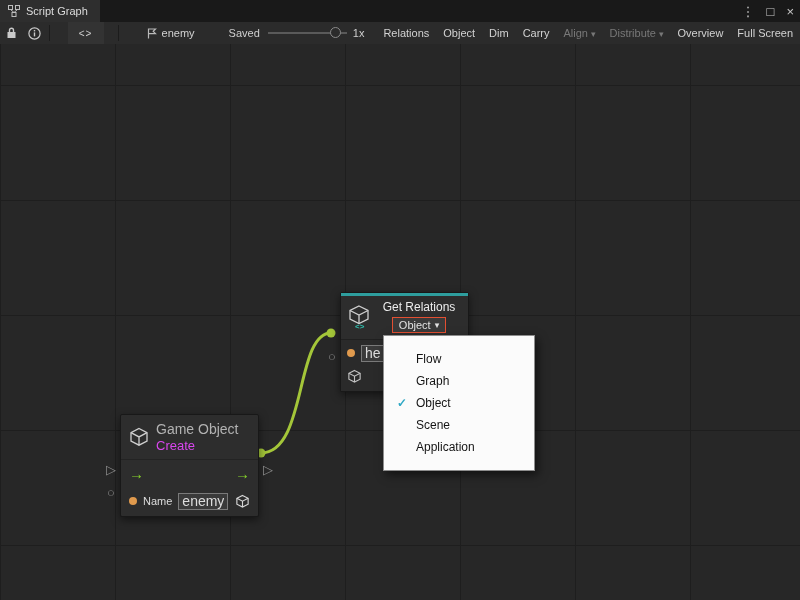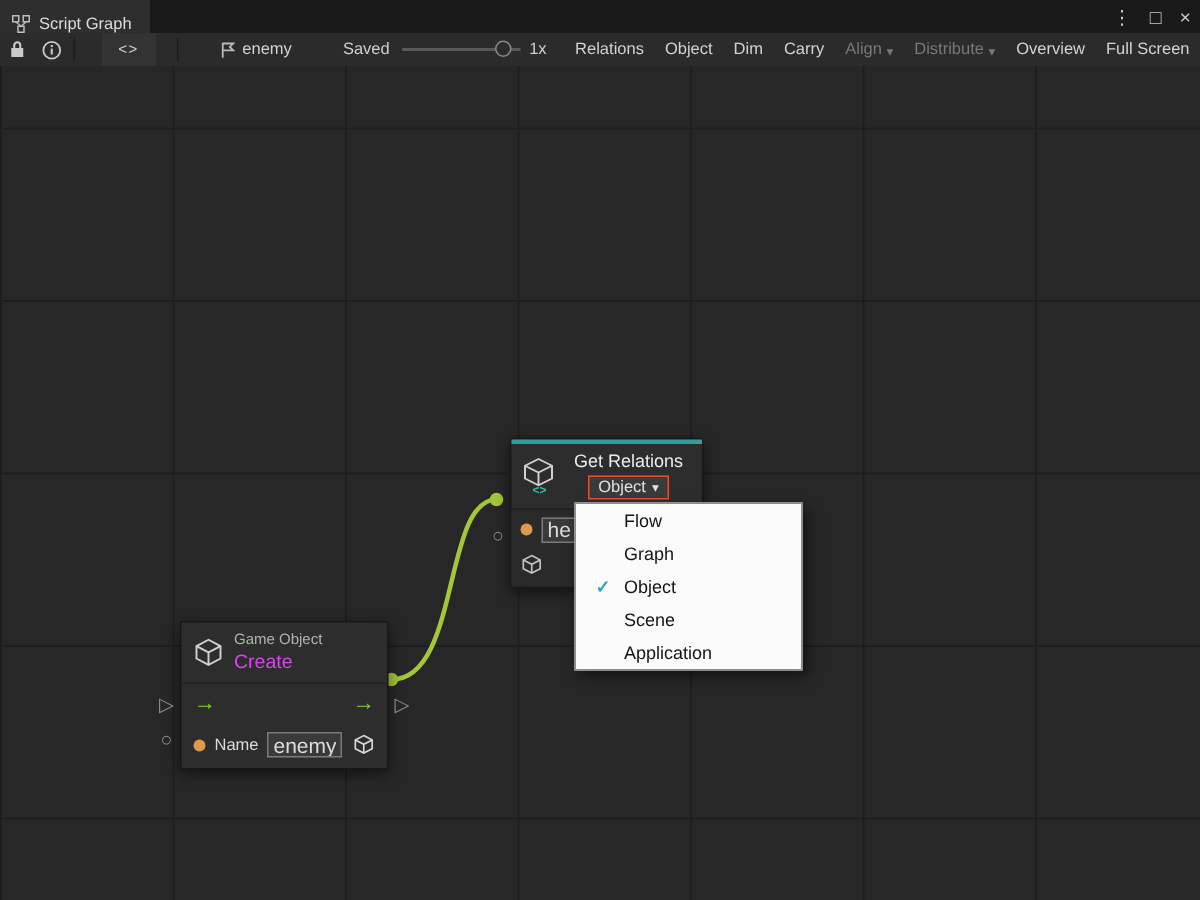--- a/index.html
+++ b/index.html
@@ -3,21 +3,21 @@
 <meta charset="utf-8">
 <style>
   html,body{margin:0;padding:0;}
   body{
     width:800px;height:600px;overflow:hidden;position:relative;
     background:#262626;font-family:"Liberation Sans",sans-serif;
     user-select:none;
   }
   
   .tabbar{position:absolute;left:0;top:0;width:800px;height:22px;background:#191919;display:flex;align-items:stretch;}
-  .tab{display:flex;align-items:flex-end;gap:6px;padding:0 12px 0 8px;background:#2e2e2e;color:#dcdcdc;font-size:11px;}
+  .tab{display:flex;align-items:center;gap:6px;padding:0 12px 0 8px;background:#2e2e2e;color:#dcdcdc;font-size:11px;}
   .win-controls{position:absolute;right:6px;top:0;height:22px;display:flex;align-items:center;gap:12px;color:#c8c8c8;font-size:13px;}
   .win-controls span{cursor:default;line-height:1;}
   
   .toolbar{position:absolute;left:0;top:22px;width:800px;height:22px;background:#2b2b2b;border-bottom:1px solid #171717;display:flex;align-items:center;color:#d2d2d2;font-size:11px;}
   .tool-ibtn{width:26px;height:22px;display:flex;align-items:center;justify-content:center;color:#c9c9c9;}
   .sep{width:1px;height:16px;background:#1c1c1c;margin:0 2px;flex:none;}
   .code-btn{width:40px;height:22px;margin-left:16px;display:flex;align-items:center;justify-content:center;background:#333;font-size:10px;letter-spacing:1px;color:#cfcfcf;}
   .gvar{display:flex;align-items:center;gap:5px;margin-left:26px;}
   .zoom-label{margin-left:34px;color:#cfcfcf;}
   .slider{width:88px;height:22px;margin-left:8px;position:relative;}
@@ -51,29 +51,29 @@
   .node-getvar .hdr{display:flex;gap:5px;padding:4px 6px 6px 6px;align-items:center;}
   .node-getvar .hdr .mid{flex:1;display:flex;flex-direction:column;align-items:center;gap:3px;}
   .node-getvar .title{font-size:12px;color:#ececec;}
   .scope-dd{display:flex;align-items:center;gap:4px;background:#3a3a3a;border:1px solid #e34f32;padding:1px 6px;font-size:11px;color:#e2e2e2;}
   .scope-dd .arrow{font-size:9px;}
   .gv-body{background:#2a2a2a;border-top:1px solid #202020;padding:4px 6px 6px 6px;display:flex;flex-direction:column;gap:5px;}
   .gv-row{display:flex;align-items:center;gap:6px;height:18px;}
   
   .node-create{left:120px;top:370px;width:137px;}
   .node-create .hdr{display:flex;gap:7px;padding:6px 8px;align-items:center;}
-  .node-create .cat{font-size:10px;color:#b2b2b2;line-height:1.2;}
+  .node-create .cat{font-size:14px;color:#b2b2b2;line-height:1.2;}
   .node-create .title{font-size:13px;color:#d946ef;line-height:1.2;}
   .flow-row{display:flex;align-items:center;justify-content:space-between;height:26px;padding:0 8px;border-top:1px solid #232323;}
   .flow-arrow{color:#86d42a;font-weight:bold;font-size:15px;line-height:1;}
   .name-row{display:flex;align-items:center;gap:6px;height:30px;padding:0 8px;}
   .name-row .lbl{font-size:11px;color:#dcdcdc;}
   .cube-small{margin-left:auto;}
   
-  .ctx-menu{position:absolute;left:383px;top:291px;width:150px;background:#fbfbfb;border:1px solid #8d8d8d;box-shadow:3px 4px 9px rgba(0,0,0,.55);padding:0 0;z-index:50;}
+  .ctx-menu{position:absolute;left:383px;top:291px;width:150px;background:#fbfbfb;border:1px solid #8d8d8d;box-shadow:3px 4px 9px rgba(0,0,0,.55);padding:12px 0;z-index:50;}
   .mi{height:22px;display:flex;align-items:center;font-size:12px;color:#141414;padding-left:11px;gap:7px;}
   .mi .chk{width:14px;text-align:center;color:#2fa8c5;font-weight:bold;visibility:hidden;font-size:12px;}
   .mi.checked .chk{visibility:visible;}
   svg{display:block;}
 </style>
 </head>
 <body>
 
 <div class="tabbar">
   <div class="tab">

